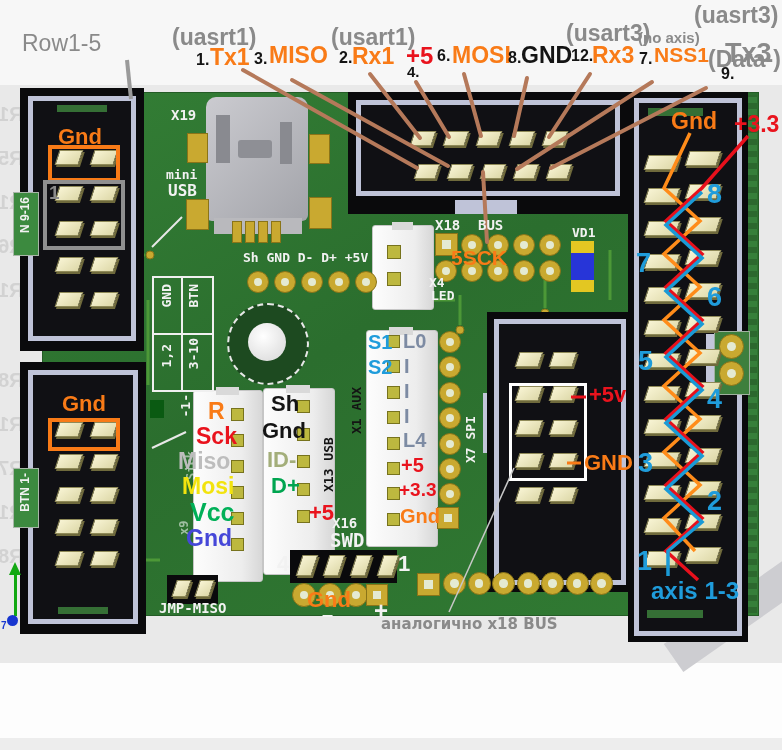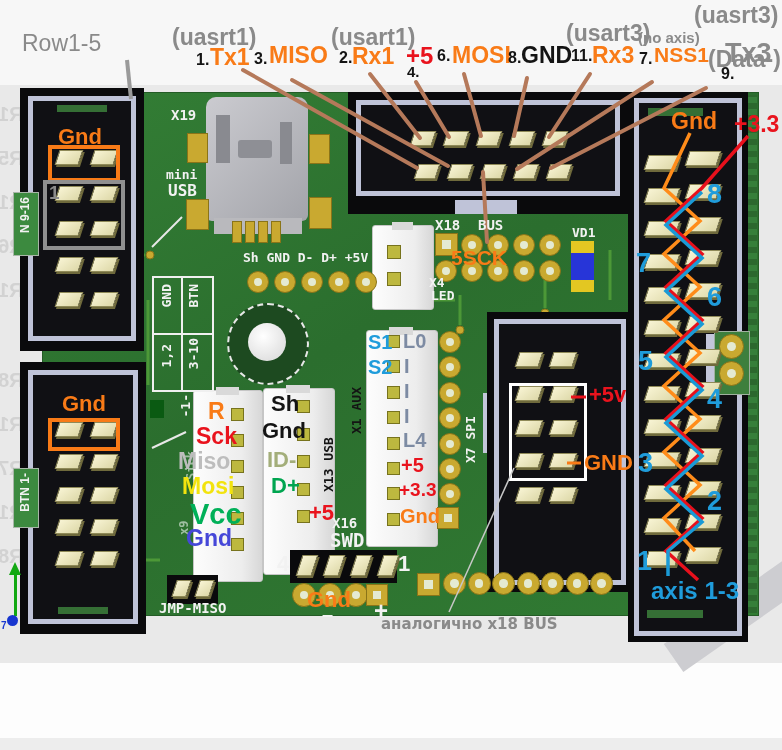--- a/index.html
+++ b/index.html
@@ -402,21 +402,21 @@
   <div class="t c-gray" style="left:331px;top:26px;font-size:23px">(usart1)</div>
   <div class="t c-blk" style="left:339px;top:50px;font-size:16px">2.</div>
   <div class="t c-or" style="left:352px;top:45px;font-size:23px">Rx1</div>
   <div class="t c-red" style="left:406px;top:44px;font-size:24px">+5</div>
   <div class="t c-blk" style="left:407px;top:64px;font-size:15px">4.</div>
   <div class="t c-blk" style="left:437px;top:48px;font-size:16px">6.</div>
   <div class="t c-or" style="left:452px;top:44px;font-size:23px">MOSI</div>
   <div class="t c-blk" style="left:508px;top:50px;font-size:16px">8.</div>
   <div class="t c-blk" style="left:521px;top:44px;font-size:23px">GND</div>
   <div class="t c-gray" style="left:566px;top:22px;font-size:23px">(usart3)</div>
-  <div class="t c-blk" style="left:571px;top:48px;font-size:16px">11.</div>
+  <div class="t c-blk" style="left:571px;top:48px;font-size:16px">12.</div>
   <div class="t c-or" style="left:592px;top:44px;font-size:23px">Rx3</div>
   <div class="t c-gray" style="left:638px;top:30px;font-size:15px">(no axis)</div>
   <div class="t c-blk" style="left:639px;top:51px;font-size:16px">7.</div>
   <div class="t c-or" style="left:654px;top:44px;font-size:21px">NSS1</div>
   <div class="t c-gray" style="left:694px;top:4px;font-size:23px">(uasrt3)</div>
   <div class="t c-gray" style="left:725px;top:40px;font-size:27px">Tx3</div>
   <div class="t c-gray" style="left:708px;top:48px;font-size:23px">(Data-)</div>
   <div class="t c-blk" style="left:721px;top:66px;font-size:16px">9.</div>
 
   <div class="t c-or" style="left:58px;top:126px;font-size:22px">Gnd</div>
@@ -447,21 +447,21 @@
   <div class="t c-wh" style="left:374px;top:599px;font-size:24px">+</div>
   <div class="t vert mono c-wh" style="left:464px;top:393px;height:70px;font-size:13px">X7  SPI</div>
   <div class="t c-red" style="left:589px;top:384px;font-size:22px">+5v</div>
   <div class="t c-or" style="left:584px;top:452px;font-size:22px">GND</div>
   <div class="t c-gray cyr" style="left:381px;top:617px;font-size:15px">аналогично x18 BUS</div>
 
   <div class="t c-or" style="left:208px;top:400px;font-size:23px">R</div>
   <div class="t c-red" style="left:196px;top:425px;font-size:23px">Sck</div>
   <div class="t c-miso" style="left:178px;top:450px;font-size:23px">Miso</div>
   <div class="t c-mosi" style="left:182px;top:475px;font-size:23px">Mosi</div>
-  <div class="t c-vcc" style="left:190px;top:500px;font-size:29px">Vcc</div>
+  <div class="t c-vcc" style="left:190px;top:500px;font-size:25px">Vcc</div>
   <div class="t c-gndb" style="left:186px;top:527px;font-size:23px">Gnd</div>
 
   <div class="t c-blk" style="left:271px;top:393px;font-size:22px">Sh</div>
   <div class="t c-blk" style="left:262px;top:420px;font-size:22px">Gnd</div>
   <div class="t c-id" style="left:267px;top:449px;font-size:22px">ID-</div>
   <div class="t c-dplus" style="left:271px;top:475px;font-size:22px">D+</div>
   <div class="t c-red" style="left:309px;top:502px;font-size:22px">+5</div>
 
   <div class="t c-blue" style="left:368px;top:332px;font-size:20px">S1</div>
   <div class="t c-blue" style="left:368px;top:357px;font-size:20px">S2</div>

